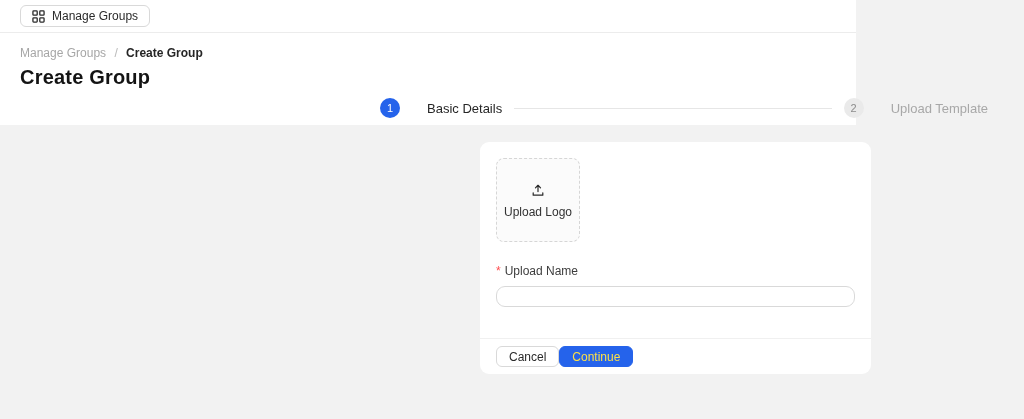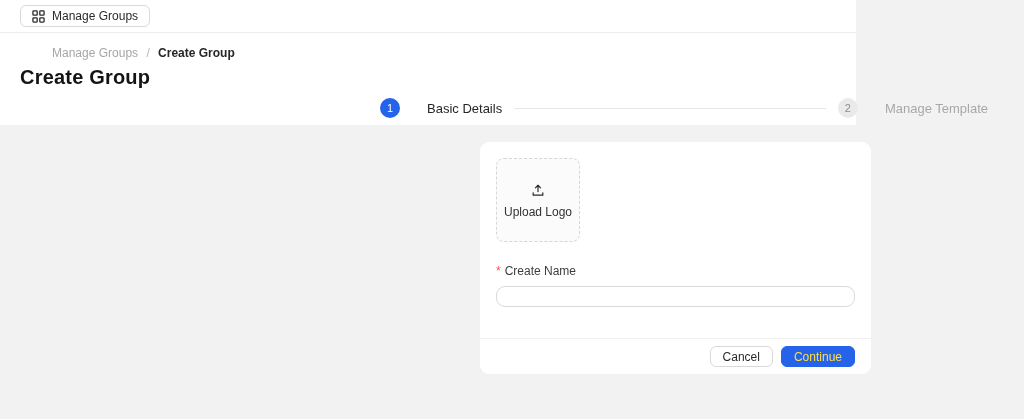--- a/index.html
+++ b/index.html
@@ -33,21 +33,21 @@
     background: #fff;
     border: 1px solid #d9d9d9;
     border-radius: 6px;
     font-family: "Liberation Sans", sans-serif;
     font-size: 12px;
     color: #2a2a2a;
     cursor: pointer;
   }
   .mg-btn svg { display: block; }
   .page-head { padding: 13px 20px 0 20px; }
-  .breadcrumb { font-size: 12px; line-height: 14px; margin-left: 32px; }
+  .breadcrumb { font-size: 12px; line-height: 14px; }
   .crumb-muted { color: #a6a6a6; }
   .crumb-sep { color: #b8b8b8; margin: 0 5px; }
   .crumb-current { color: #262626; font-weight: 700; }
   .page-title {
     margin-top: 5px;
     font-size: 20px;
     line-height: 24px;
     font-weight: 700;
     color: #141414;
     letter-spacing: 0.2px;
@@ -120,23 +120,23 @@
     font-family: "Liberation Sans", sans-serif;
     font-size: 12px;
     color: #1f1f1f;
     outline: none;
     background: #ffffff;
   }
   .card-spacer { height: 31px; }
   .card-footer {
     border-top: 1px solid #f0f0f0;
     display: flex;
-    justify-content: flex-end;
-    align-items: center;
-    gap: 8px;
+    justify-content: flex-start;
+    align-items: center;
+    gap: 0;
     padding: 7px 16px 7px 16px;
     height: 36px;
   }
   .btn {
     height: 21px;
     padding: 0 12px;
     border-radius: 6px;
     font-family: "Liberation Sans", sans-serif;
     font-size: 12px;
     display: inline-flex;
@@ -183,21 +183,21 @@
   </div>
 
   <div class="stepper">
     <div class="step">
       <span class="step-circle active">1</span>
       <span class="step-label active">Basic Details</span>
     </div>
     <div class="step-connector"></div>
     <div class="step">
       <span class="step-circle pending">2</span>
-      <span class="step-label pending">Manage Template</span>
+      <span class="step-label pending">Upload Template</span>
     </div>
   </div>
 
 </div>
 
 <div class="content">
   <div class="card">
 
     <div class="card-body">
       <div class="upload-box">
@@ -206,21 +206,21 @@
             <path d="M4 13.5 V16.5 H16 V13.5"></path>
             <path d="M10 12 V4.5"></path>
             <path d="M6.8 7.3 L10 4.1 L13.2 7.3"></path>
           </svg>
         </span>
         <span class="upload-label">Upload Logo</span>
       </div>
 
       <div class="field">
         <div class="field-label">
-          <span class="req-mark">*</span><span>Create Name</span>
+          <span class="req-mark">*</span><span>Upload Name</span>
         </div>
         <input class="text-input" type="text" value="" style="">
       </div>
 
       <div class="card-spacer"></div>
     </div>
 
     <div class="card-footer">
       <button class="btn btn-cancel">Cancel</button>
       <button class="btn btn-continue">Continue</button>

